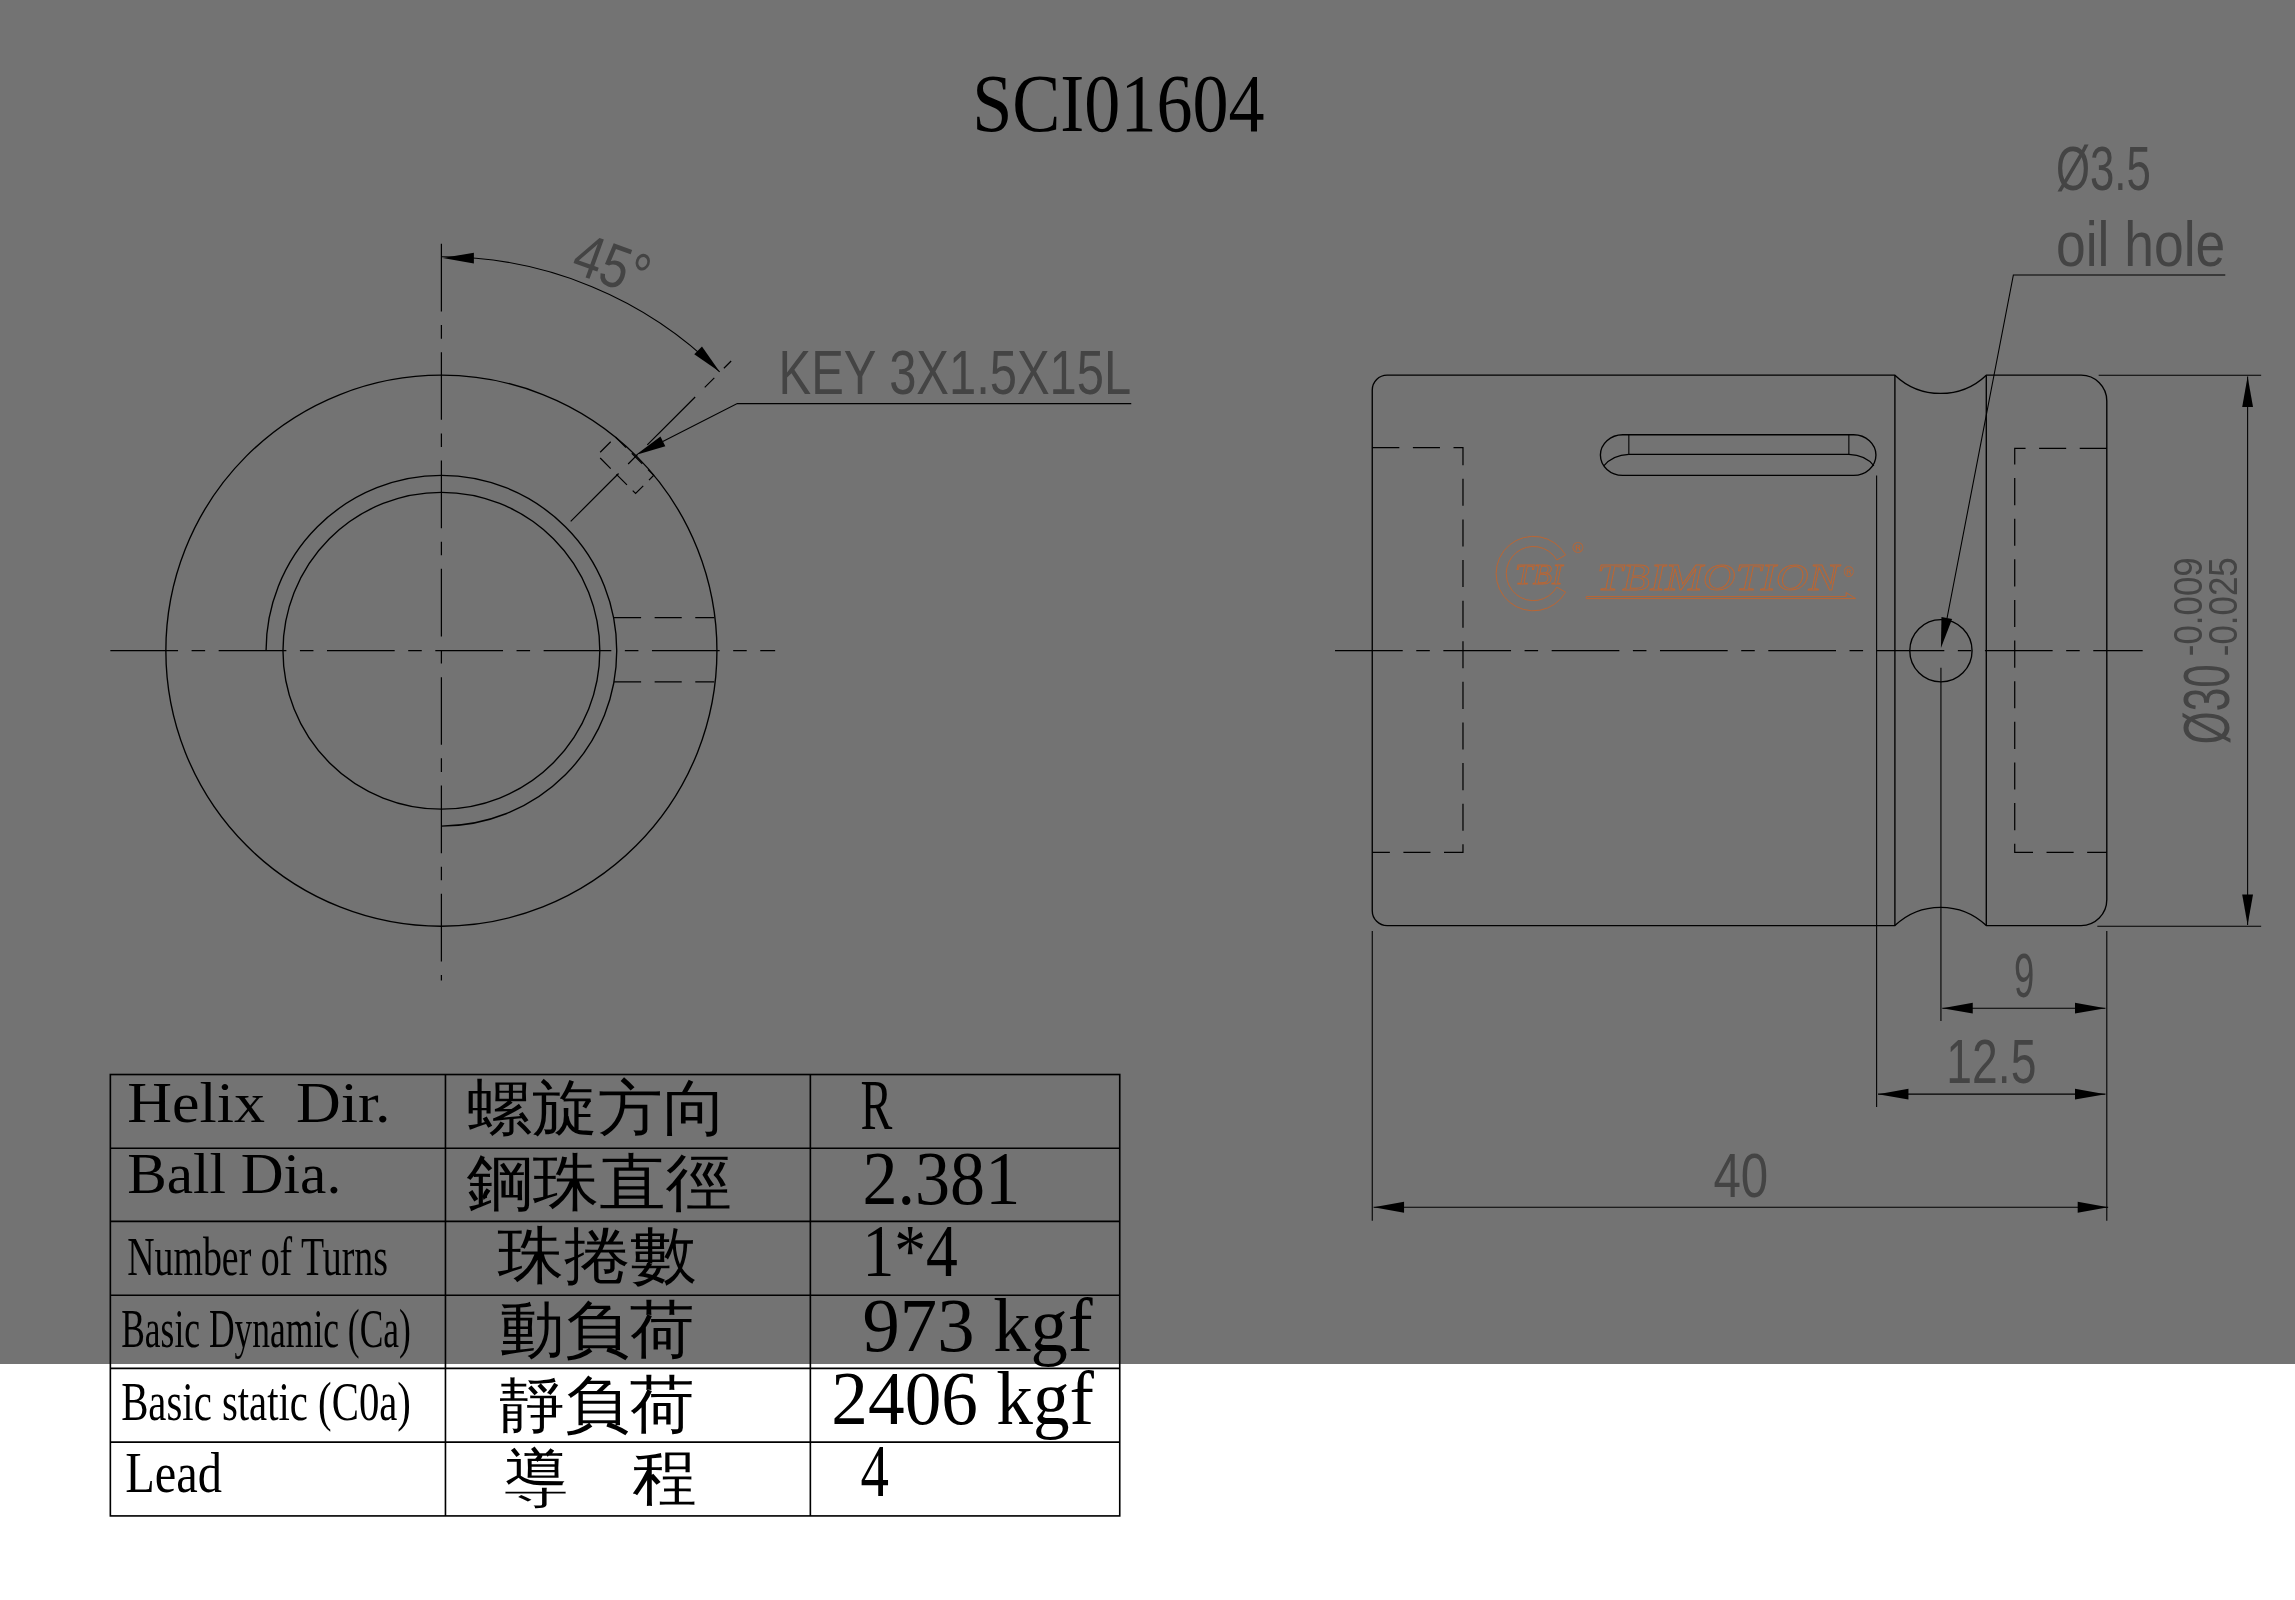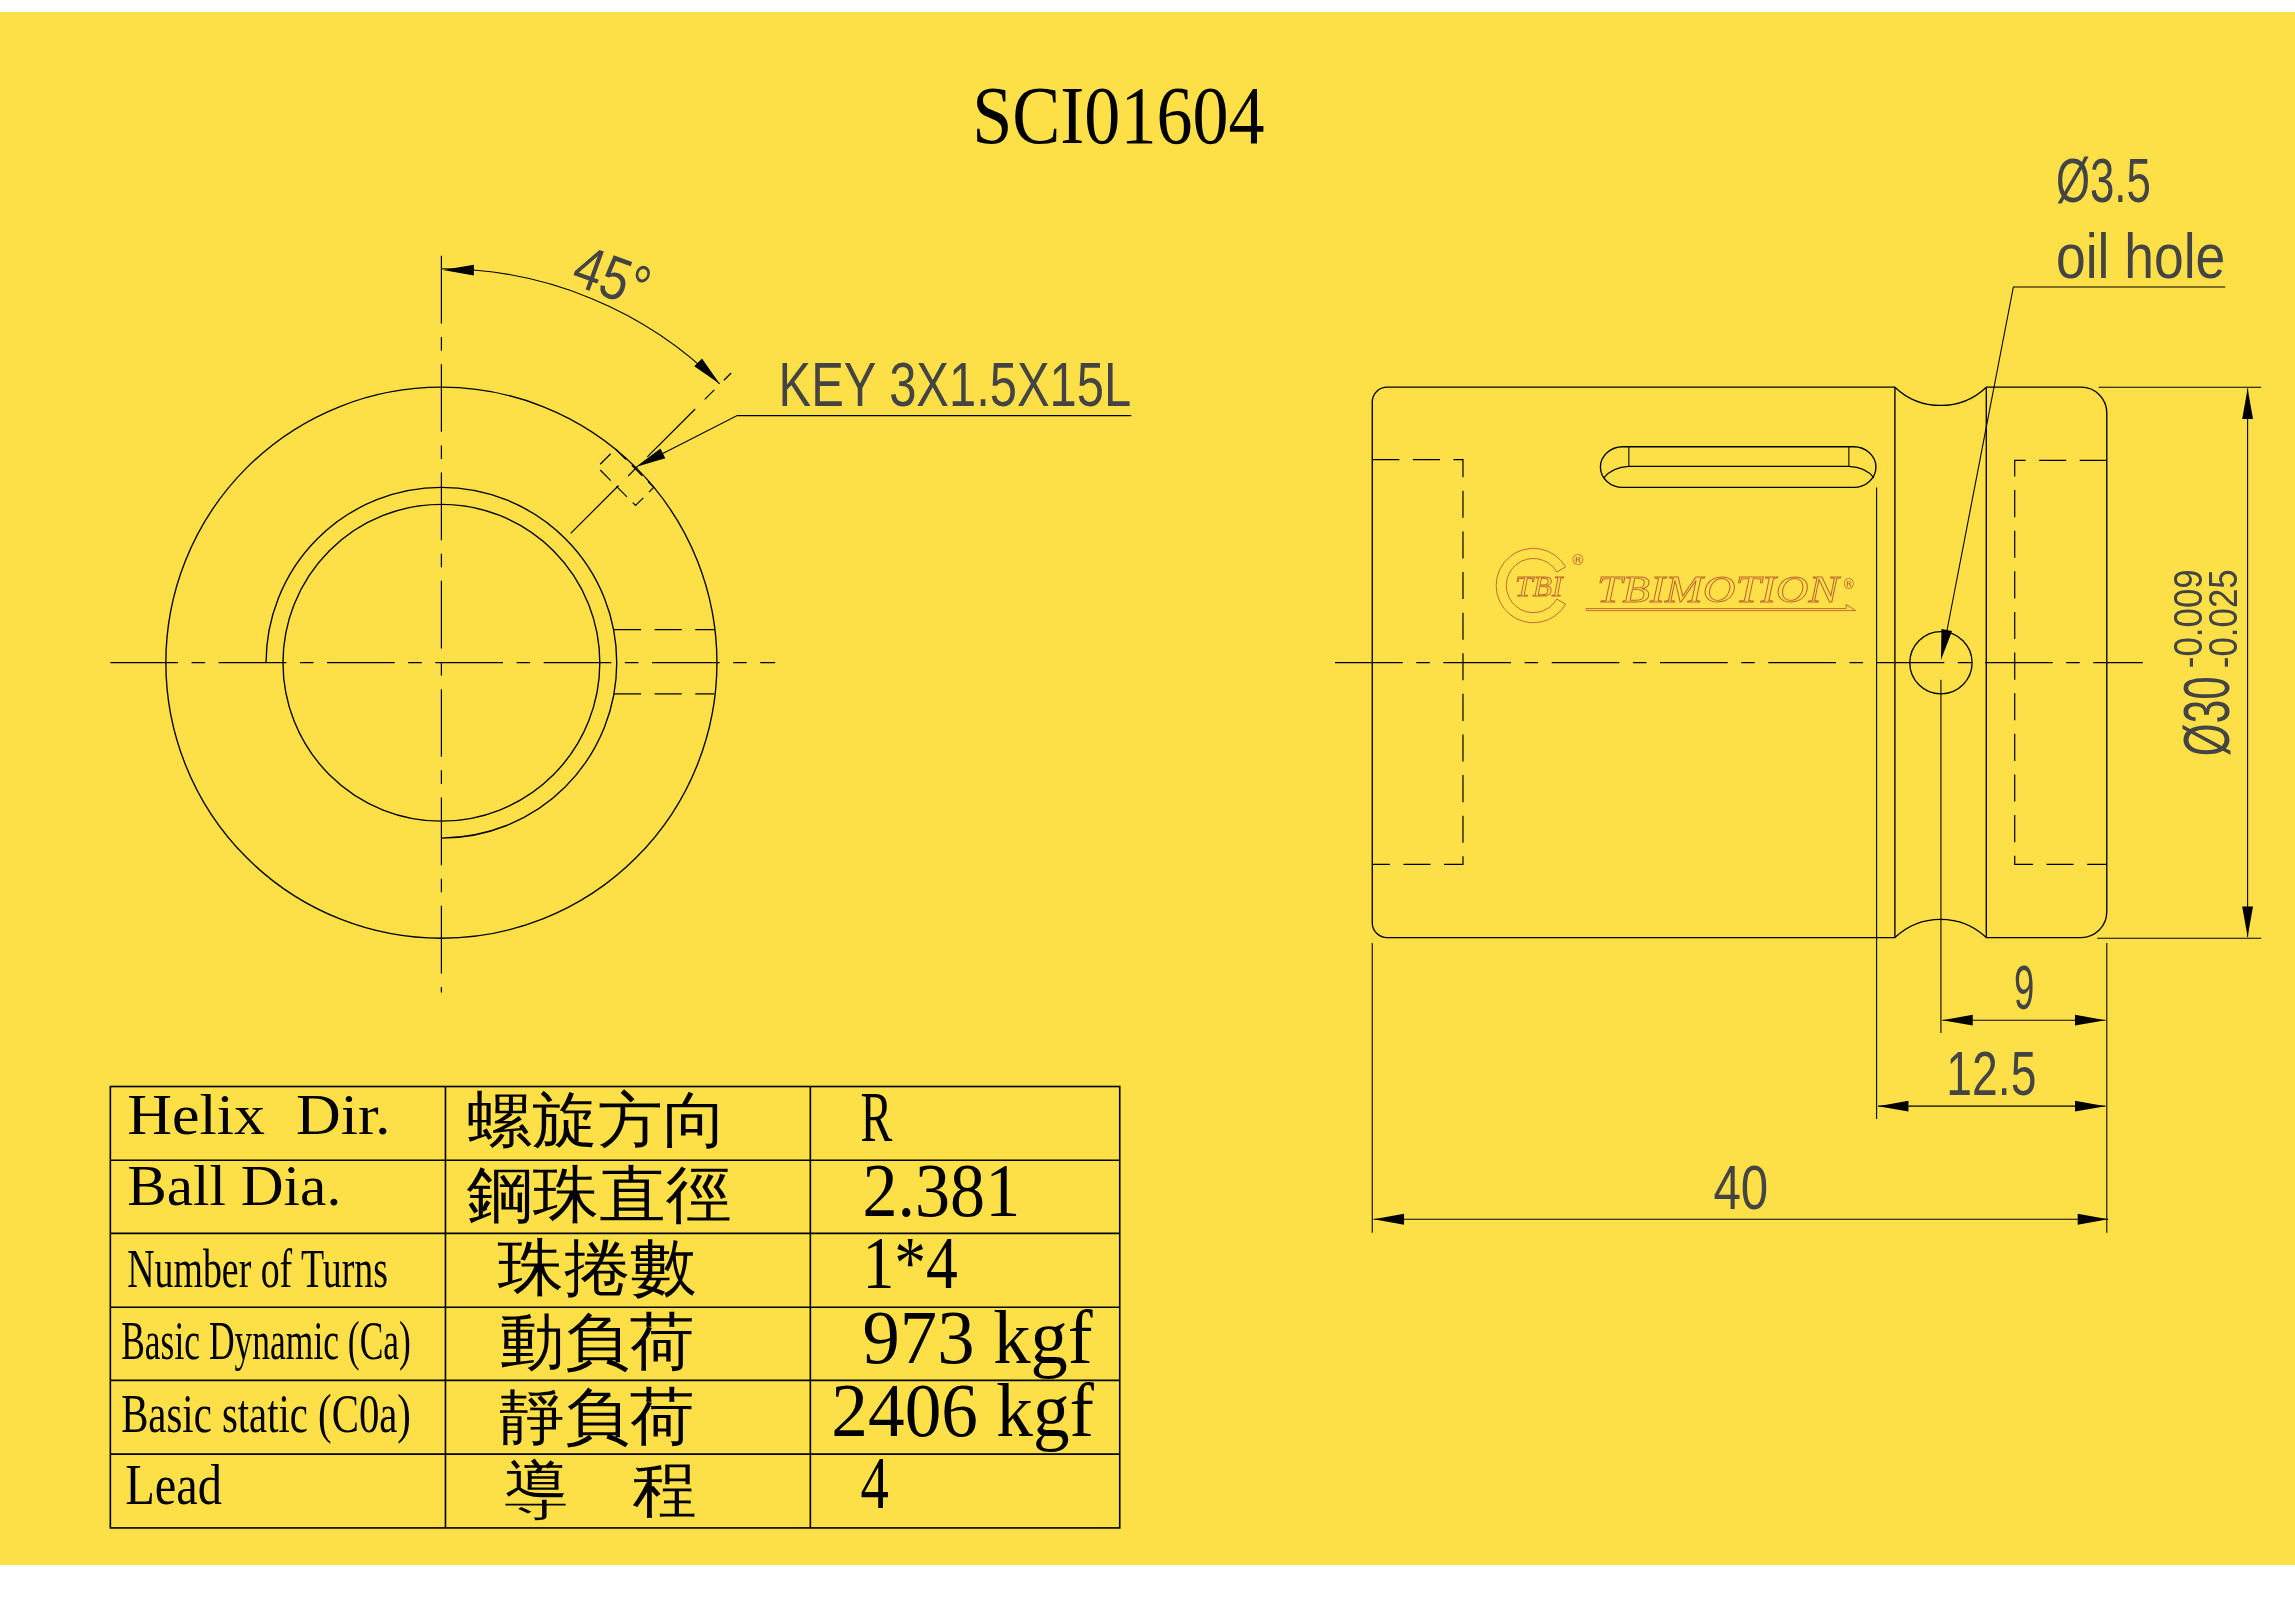--- a/index.html
+++ b/index.html
@@ -1,17 +1,17 @@
 <!DOCTYPE html>
 <html style="font-size:10.8px"><head>
   <meta charset="utf-8">
   <style>
     html, body { margin: 0; padding: 0; background: #ffffff; }
     body { width: 2295px; height: 1600px; overflow: hidden; }
-    #sheet { position: absolute; left: 0; top: 12px; width: 2295px; height: 1553px; background: #fde047; }
+    #sheet { position: absolute; left: 0; top: 0; width: 2295px; height: 1364px; background: #737373; }
     svg { display: block; }
     .ln { stroke: #000; stroke-width: 2; fill: none; }
     .thin { stroke: #000; stroke-width: 1.6; fill: none; }
     .center { stroke: #000; stroke-width: 1.8; fill: none; stroke-dasharray: 100 20 20 20; }
     .hidden { stroke: #000; stroke-width: 1.8; fill: none; stroke-dasharray: 40 20; }
     .arrow { fill: #000; stroke: none; }
     .tbl { stroke: #000; stroke-width: 2.4; fill: none; }
     .cad-text { font-family: "Liberation Sans", sans-serif; fill: #444444; }
     .title-text { font-family: "Liberation Serif", serif; fill: #000; }
     .tbl-text { font-family: "Liberation Serif", serif; fill: #000; white-space: pre; }

